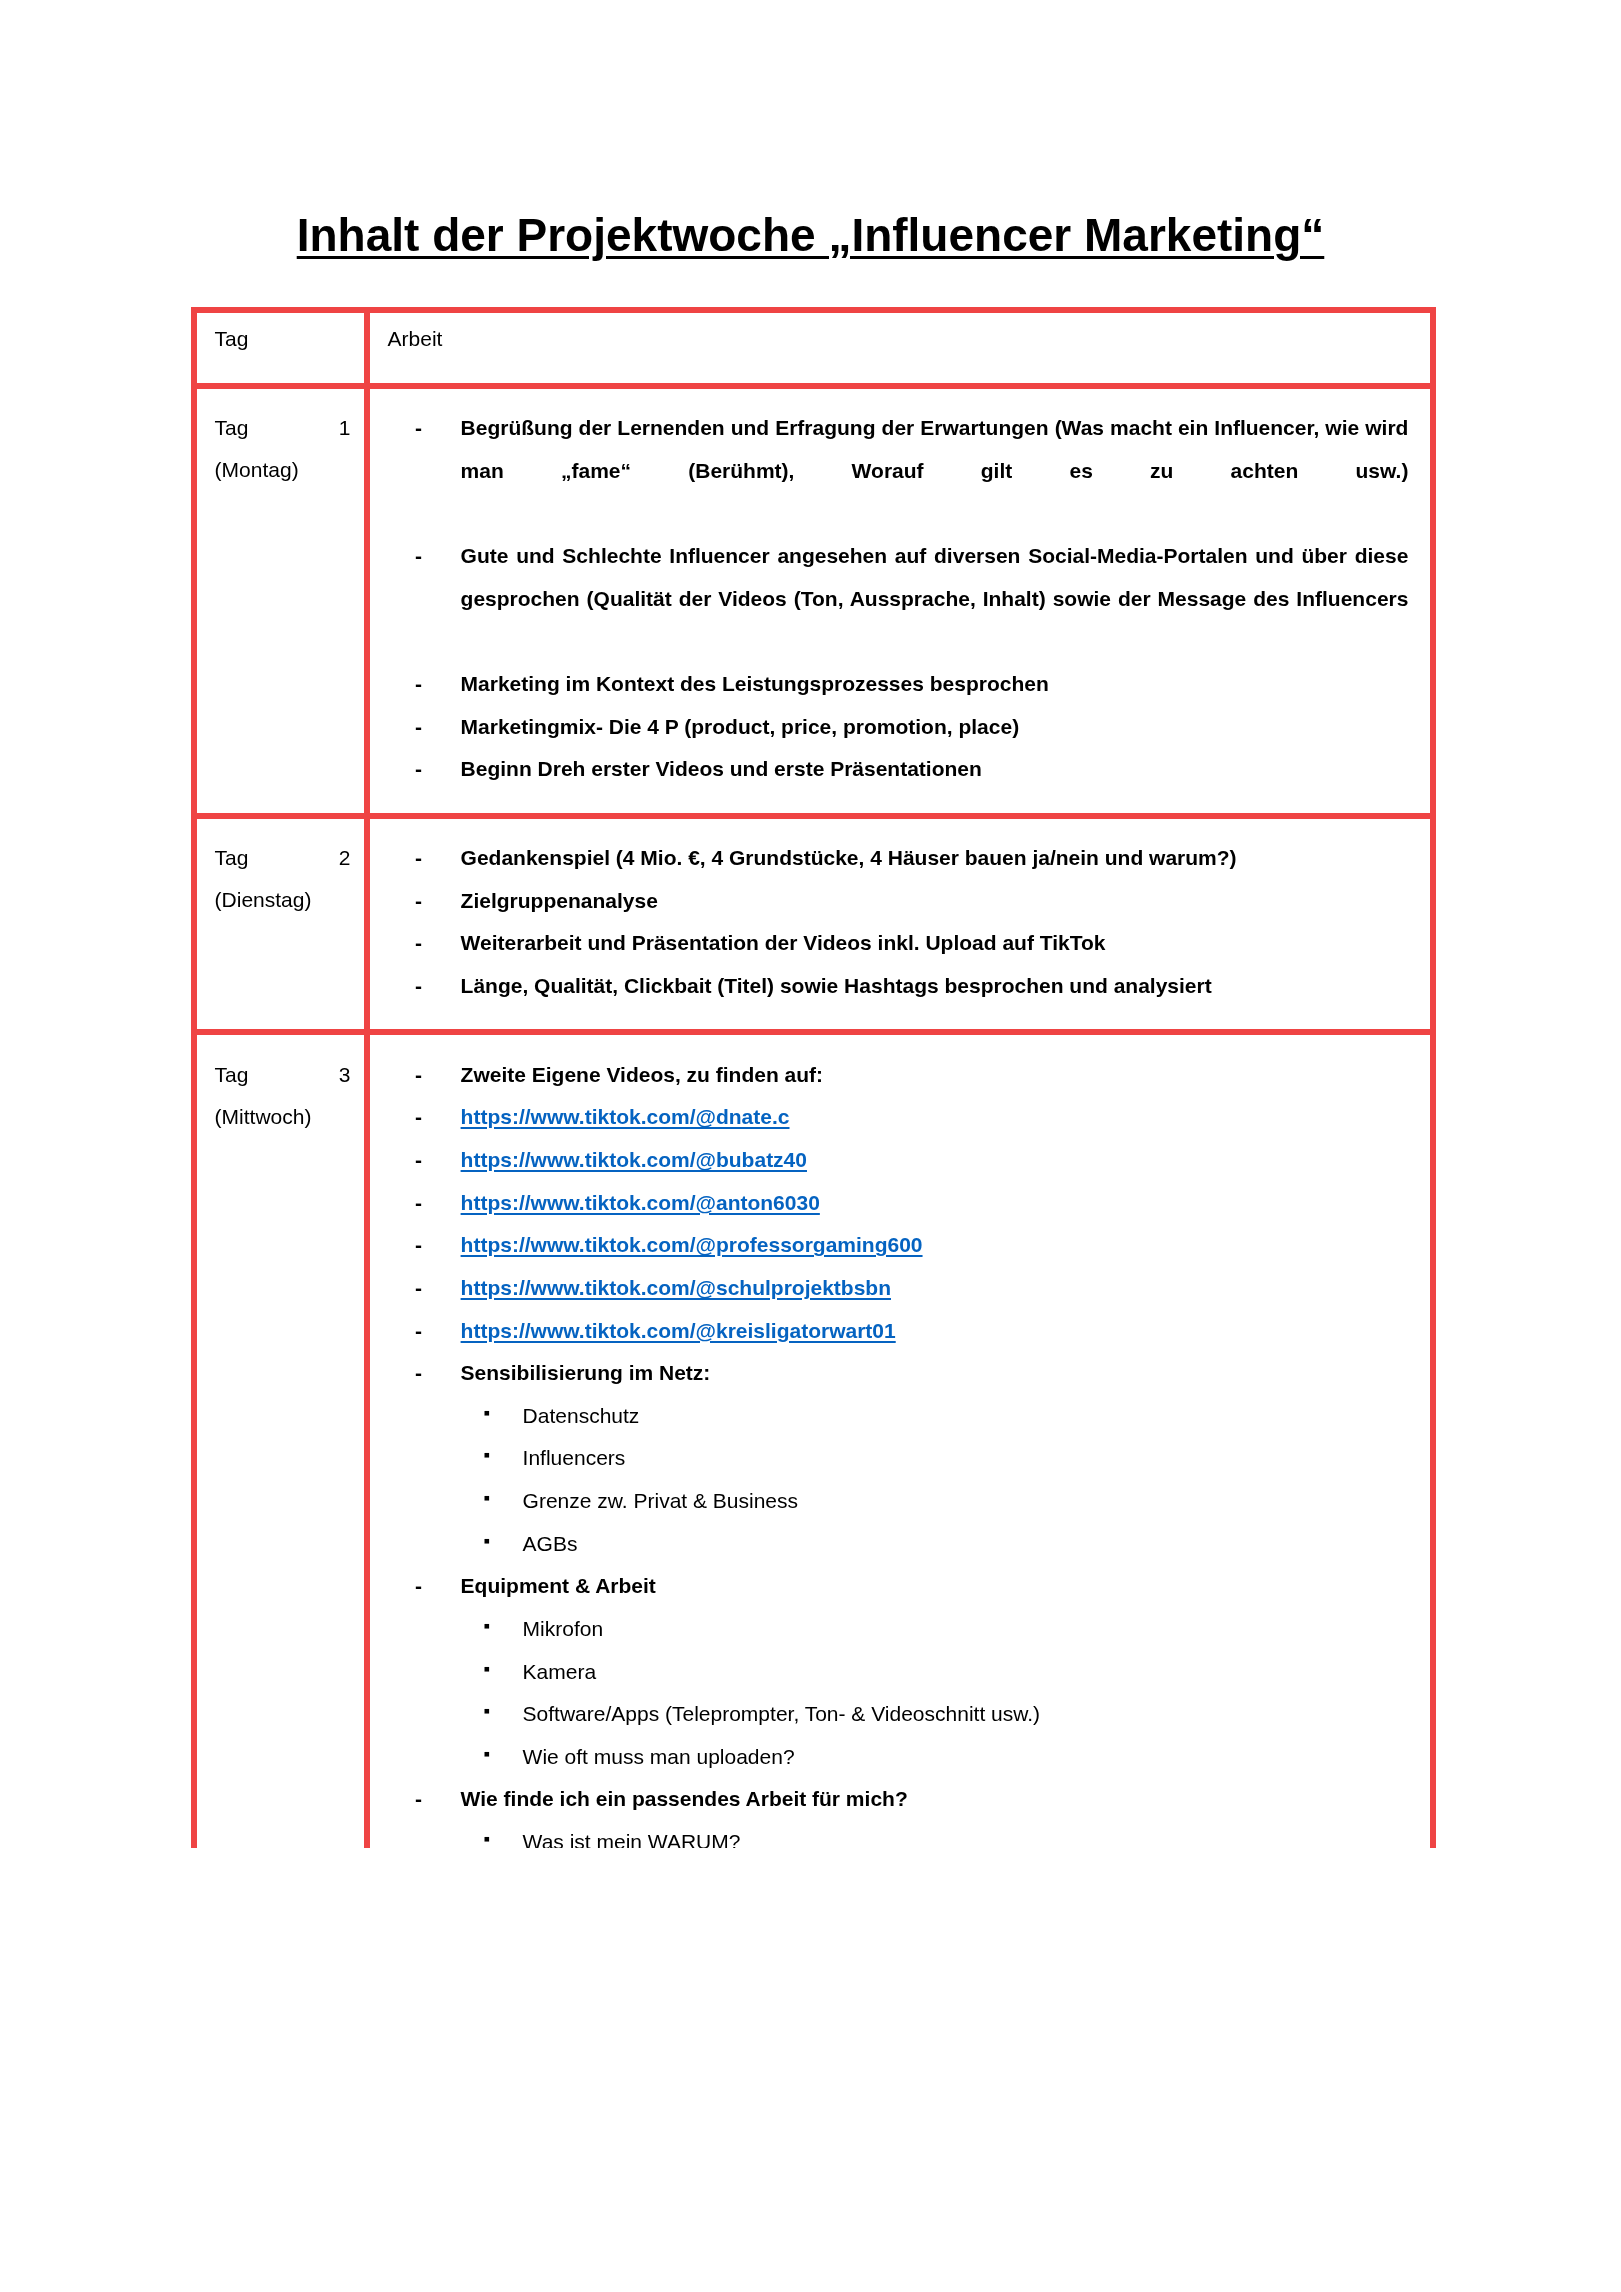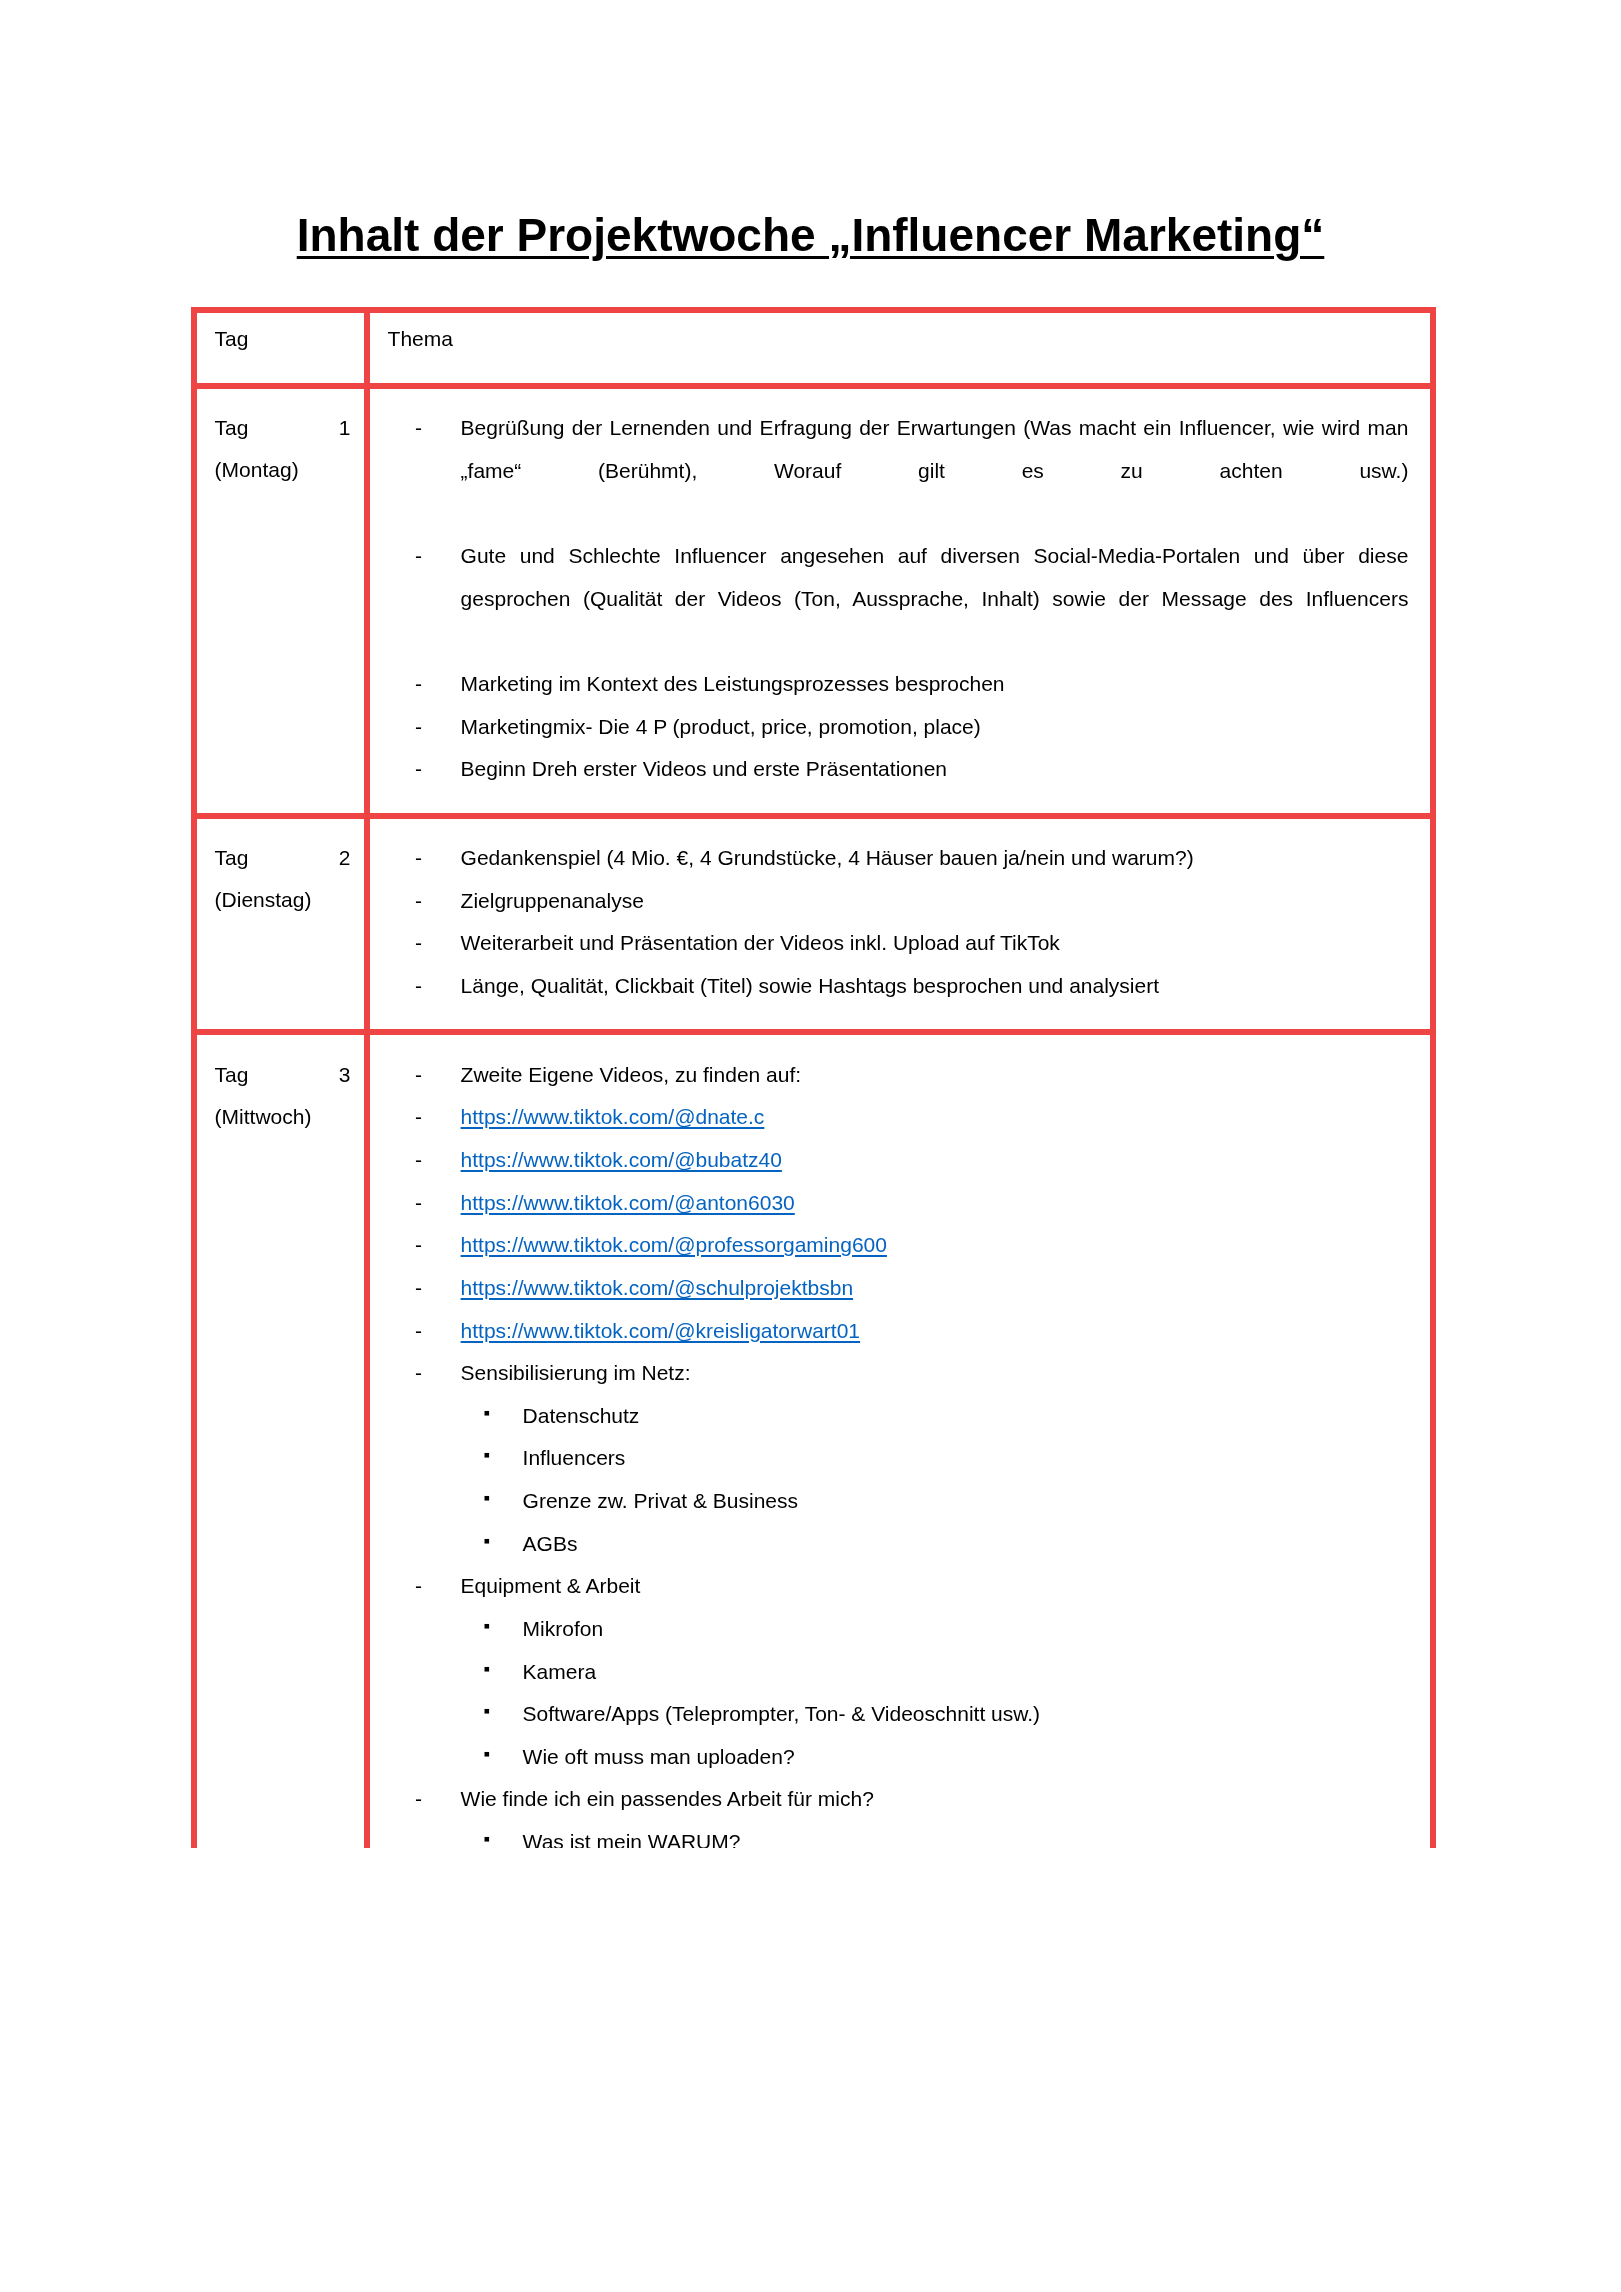--- a/index.html
+++ b/index.html
@@ -86,20 +86,21 @@
     list-style: none;
     margin: 0;
     padding: 0;
   }
   ul.lvl1 > li {
     position: relative;
     padding-left: 73px;
     margin: 0 0 0 0;
     line-height: 2.03;
     font-size: 21px;
+    font-weight: bold;
   }
   ul.lvl1 > li::before {
     content: "-";
     position: absolute;
     left: 27.4px;
     top: 0;
   }
   ul.lvl1 > li.justify > .txt {
     text-align: justify;
     display: block;
@@ -146,21 +147,21 @@
   <h1 class="doc-title"><span>Inhalt der Projektwoche „Influencer Marketing“</span></h1>
 
   <table class="tbl">
     <colgroup>
       <col class="col-tag">
       <col class="col-inh">
     </colgroup>
     <tbody>
       <tr>
         <td class="hdr-cell">Tag</td>
-        <td class="hdr-cell">Thema</td>
+        <td class="hdr-cell">Arbeit</td>
       </tr>
 
     <tr>
           <td class="day-cell">
             <div class="day-line">
               <span>Tag</span>
               <span>1</span>
             </div>
             <div class="day-name">(Montag)</div>
           </td>

